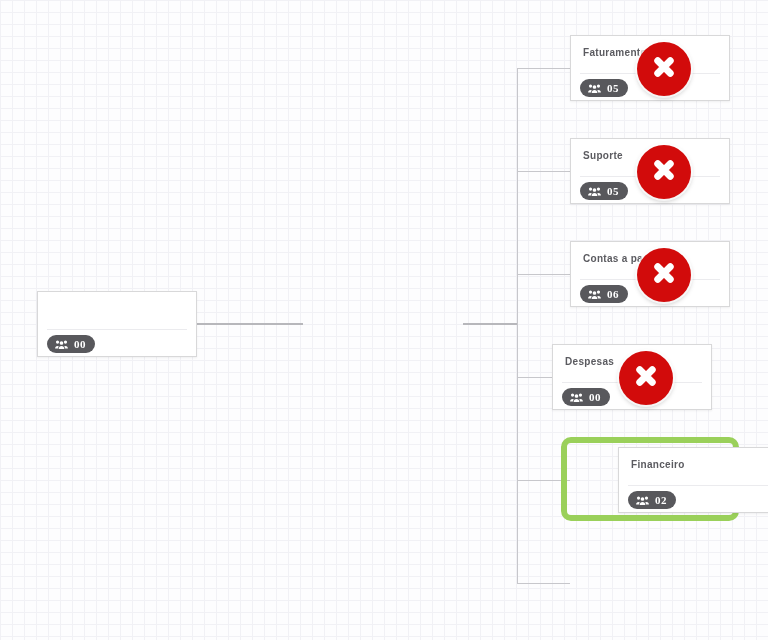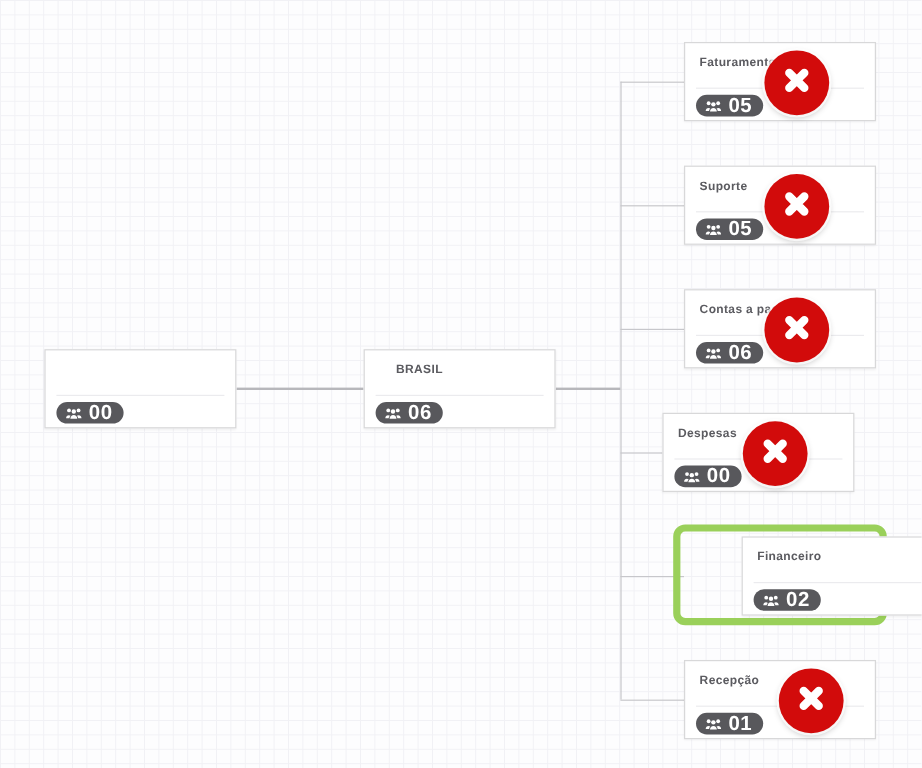--- a/index.html
+++ b/index.html
@@ -13,21 +13,21 @@
   .node{position:absolute;width:160px;height:66px;background:#fff;
     border:1px solid #d8d8d9;box-shadow:0 1px 2px rgba(0,0,0,.06);
     box-sizing:border-box;}
   .node-title{position:absolute;top:11px;left:12px;font-size:10px;
     font-weight:600;color:#5b5b60;letter-spacing:.3px;white-space:nowrap;}
   .node-divider{position:absolute;top:37px;left:9px;right:9px;height:0;
     border-top:1px solid #ebebee;}
   .badge{position:absolute;left:9px;top:43px;height:18px;background:#58585c;
     border-radius:10px;display:flex;align-items:center;gap:5px;
     padding:0 9px 0 7px;}
-  .badge .count{color:#fff;font-size:17px;font-weight:bold;letter-spacing:.5px;}
+  .badge .count{color:#fff;font-size:11px;font-weight:bold;letter-spacing:.5px;font-family:Liberation Serif, serif;}
   .uicon{display:flex;align-items:center;}
   .xbtn{position:absolute;left:66px;top:6px;width:54px;height:54px;
     border-radius:50%;background:#d20b0b;display:flex;align-items:center;
     justify-content:center;cursor:pointer;z-index:5;
     box-shadow:0 0 0 2px rgba(255,255,255,.75),0 2px 5px rgba(0,0,0,.25);}
   .selection-ring{position:absolute;left:561px;top:437px;width:178px;height:84px;
     border:6px solid #9ad05a;border-radius:10px;box-sizing:border-box;
     background:transparent;z-index:4;}
 </style>
 </head>
@@ -56,37 +56,20 @@
             <circle cx="12" cy="6.5" r="3"></circle>
             <path d="M1.5 15.5c0-2.4 1.7-4.1 3.8-4.1.9 0 1.8.3 2.4.9-1 1-1.6 2.2-1.6 3.2z"></path>
             <path d="M22.5 15.5c0-2.4-1.7-4.1-3.8-4.1-.9 0-1.8.3-2.4.9 1 1 1.6 2.2 1.6 3.2z"></path>
             <path d="M7.3 16.2c0-2.9 2.1-4.9 4.7-4.9s4.7 2 4.7 4.9z"></path>
           </svg>
       </span>
       <span class="count">00</span>
     </div>
   </div>
 
-  <div class="node" style="left:303px;top:291px;">
-    <div class="node-title" style="left:26px;">BRASIL</div>
-    <div class="node-divider"></div>
-    <div class="badge">
-      <span class="uicon">
-        <svg viewBox="0 0 24 18" width="15" height="11" fill="#fff">
-            <circle cx="5.5" cy="5" r="2.6"></circle>
-            <circle cx="18.5" cy="5" r="2.6"></circle>
-            <circle cx="12" cy="6.5" r="3"></circle>
-            <path d="M1.5 15.5c0-2.4 1.7-4.1 3.8-4.1.9 0 1.8.3 2.4.9-1 1-1.6 2.2-1.6 3.2z"></path>
-            <path d="M22.5 15.5c0-2.4-1.7-4.1-3.8-4.1-.9 0-1.8.3-2.4.9 1 1 1.6 2.2 1.6 3.2z"></path>
-            <path d="M7.3 16.2c0-2.9 2.1-4.9 4.7-4.9s4.7 2 4.7 4.9z"></path>
-          </svg>
-      </span>
-      <span class="count">06</span>
-    </div>
-  </div>
 
   <div class="node" style="left:570px;top:35px;">
     <div class="node-title">Faturamento</div>
     <div class="node-divider"></div>
     <div class="badge">
       <span class="uicon">
         <svg viewBox="0 0 24 18" width="15" height="11" fill="#fff">
             <circle cx="5.5" cy="5" r="2.6"></circle>
             <circle cx="18.5" cy="5" r="2.6"></circle>
             <circle cx="12" cy="6.5" r="3"></circle>
@@ -186,36 +169,14 @@
             <circle cx="12" cy="6.5" r="3"></circle>
             <path d="M1.5 15.5c0-2.4 1.7-4.1 3.8-4.1.9 0 1.8.3 2.4.9-1 1-1.6 2.2-1.6 3.2z"></path>
             <path d="M22.5 15.5c0-2.4-1.7-4.1-3.8-4.1-.9 0-1.8.3-2.4.9 1 1 1.6 2.2 1.6 3.2z"></path>
             <path d="M7.3 16.2c0-2.9 2.1-4.9 4.7-4.9s4.7 2 4.7 4.9z"></path>
           </svg>
       </span>
       <span class="count">02</span>
     </div>
   </div>
 
-  <div class="node" style="left:570px;top:550px;">
-    <div class="node-title">Recepção</div>
-    <div class="node-divider"></div>
-    <div class="badge">
-      <span class="uicon">
-        <svg viewBox="0 0 24 18" width="15" height="11" fill="#fff">
-            <circle cx="5.5" cy="5" r="2.6"></circle>
-            <circle cx="18.5" cy="5" r="2.6"></circle>
-            <circle cx="12" cy="6.5" r="3"></circle>
-            <path d="M1.5 15.5c0-2.4 1.7-4.1 3.8-4.1.9 0 1.8.3 2.4.9-1 1-1.6 2.2-1.6 3.2z"></path>
-            <path d="M22.5 15.5c0-2.4-1.7-4.1-3.8-4.1-.9 0-1.8.3-2.4.9 1 1 1.6 2.2 1.6 3.2z"></path>
-            <path d="M7.3 16.2c0-2.9 2.1-4.9 4.7-4.9s4.7 2 4.7 4.9z"></path>
-          </svg>
-      </span>
-      <span class="count">01</span>
-    </div>
-    <div class="xbtn" style="left:78px;">
-      <span><svg viewBox="0 0 24 24" width="32" height="32">
-            <path d="M7.3 7.3 16.7 16.7 M16.7 7.3 7.3 16.7" stroke="#fff" stroke-width="5.2" stroke-linecap="round" fill="none"></path>
-          </svg></span>
-    </div>
-  </div>
 
 </div>
 
 </body></html>

